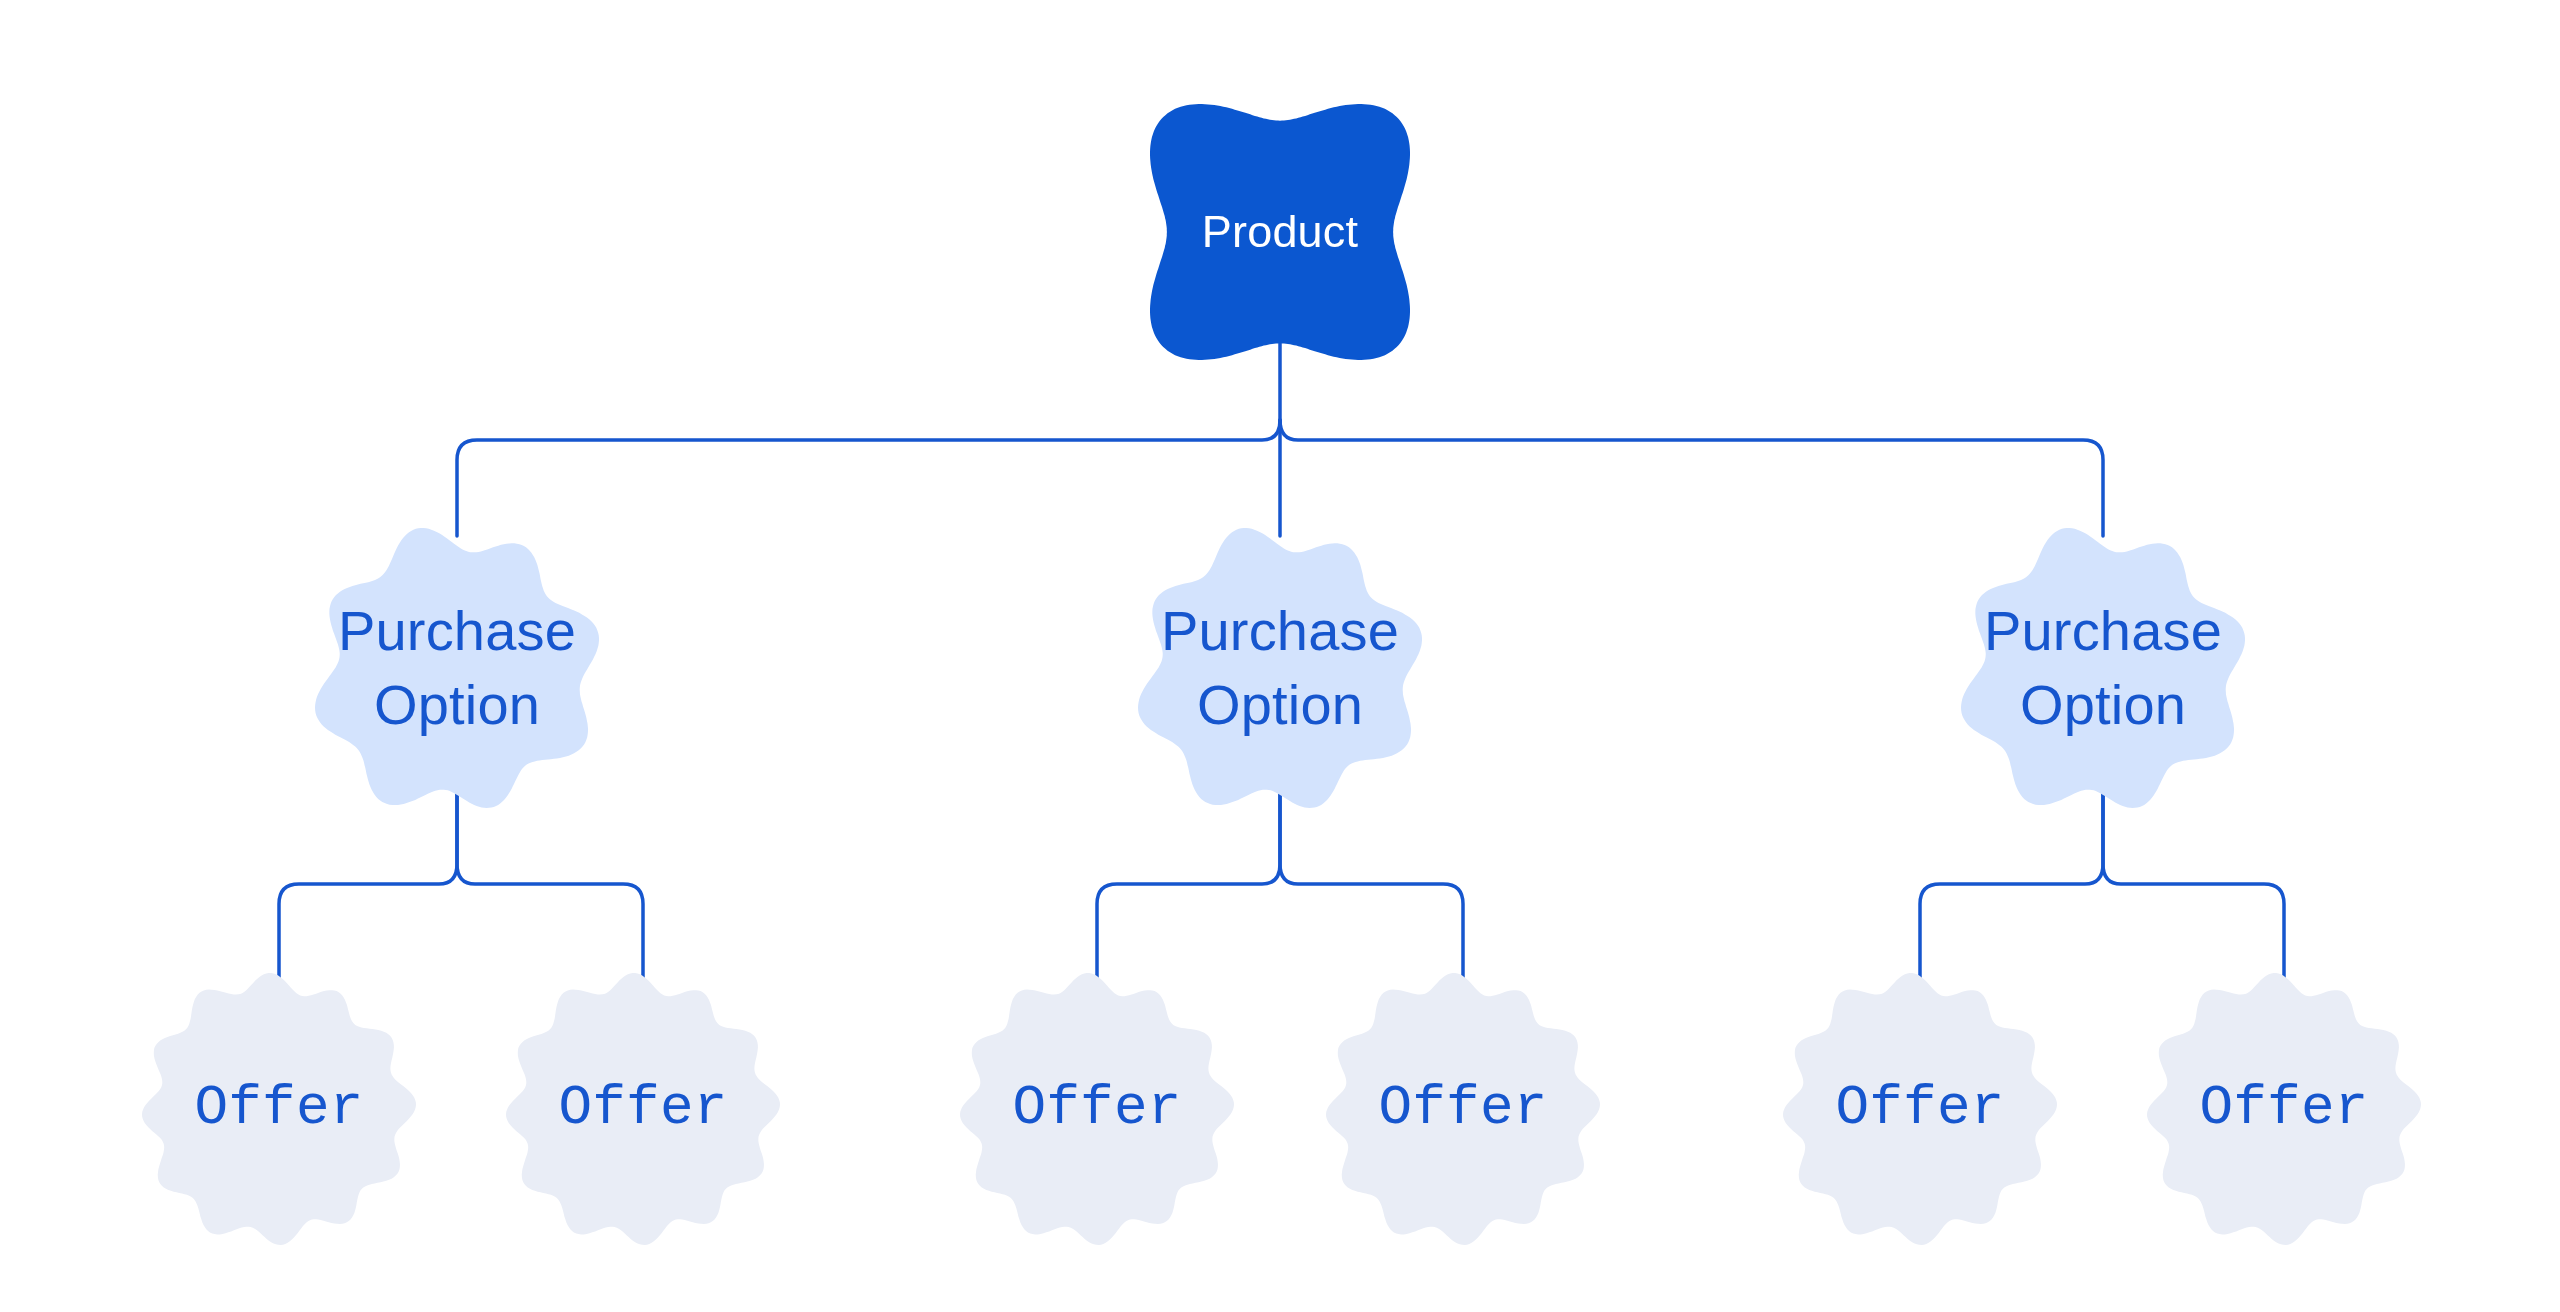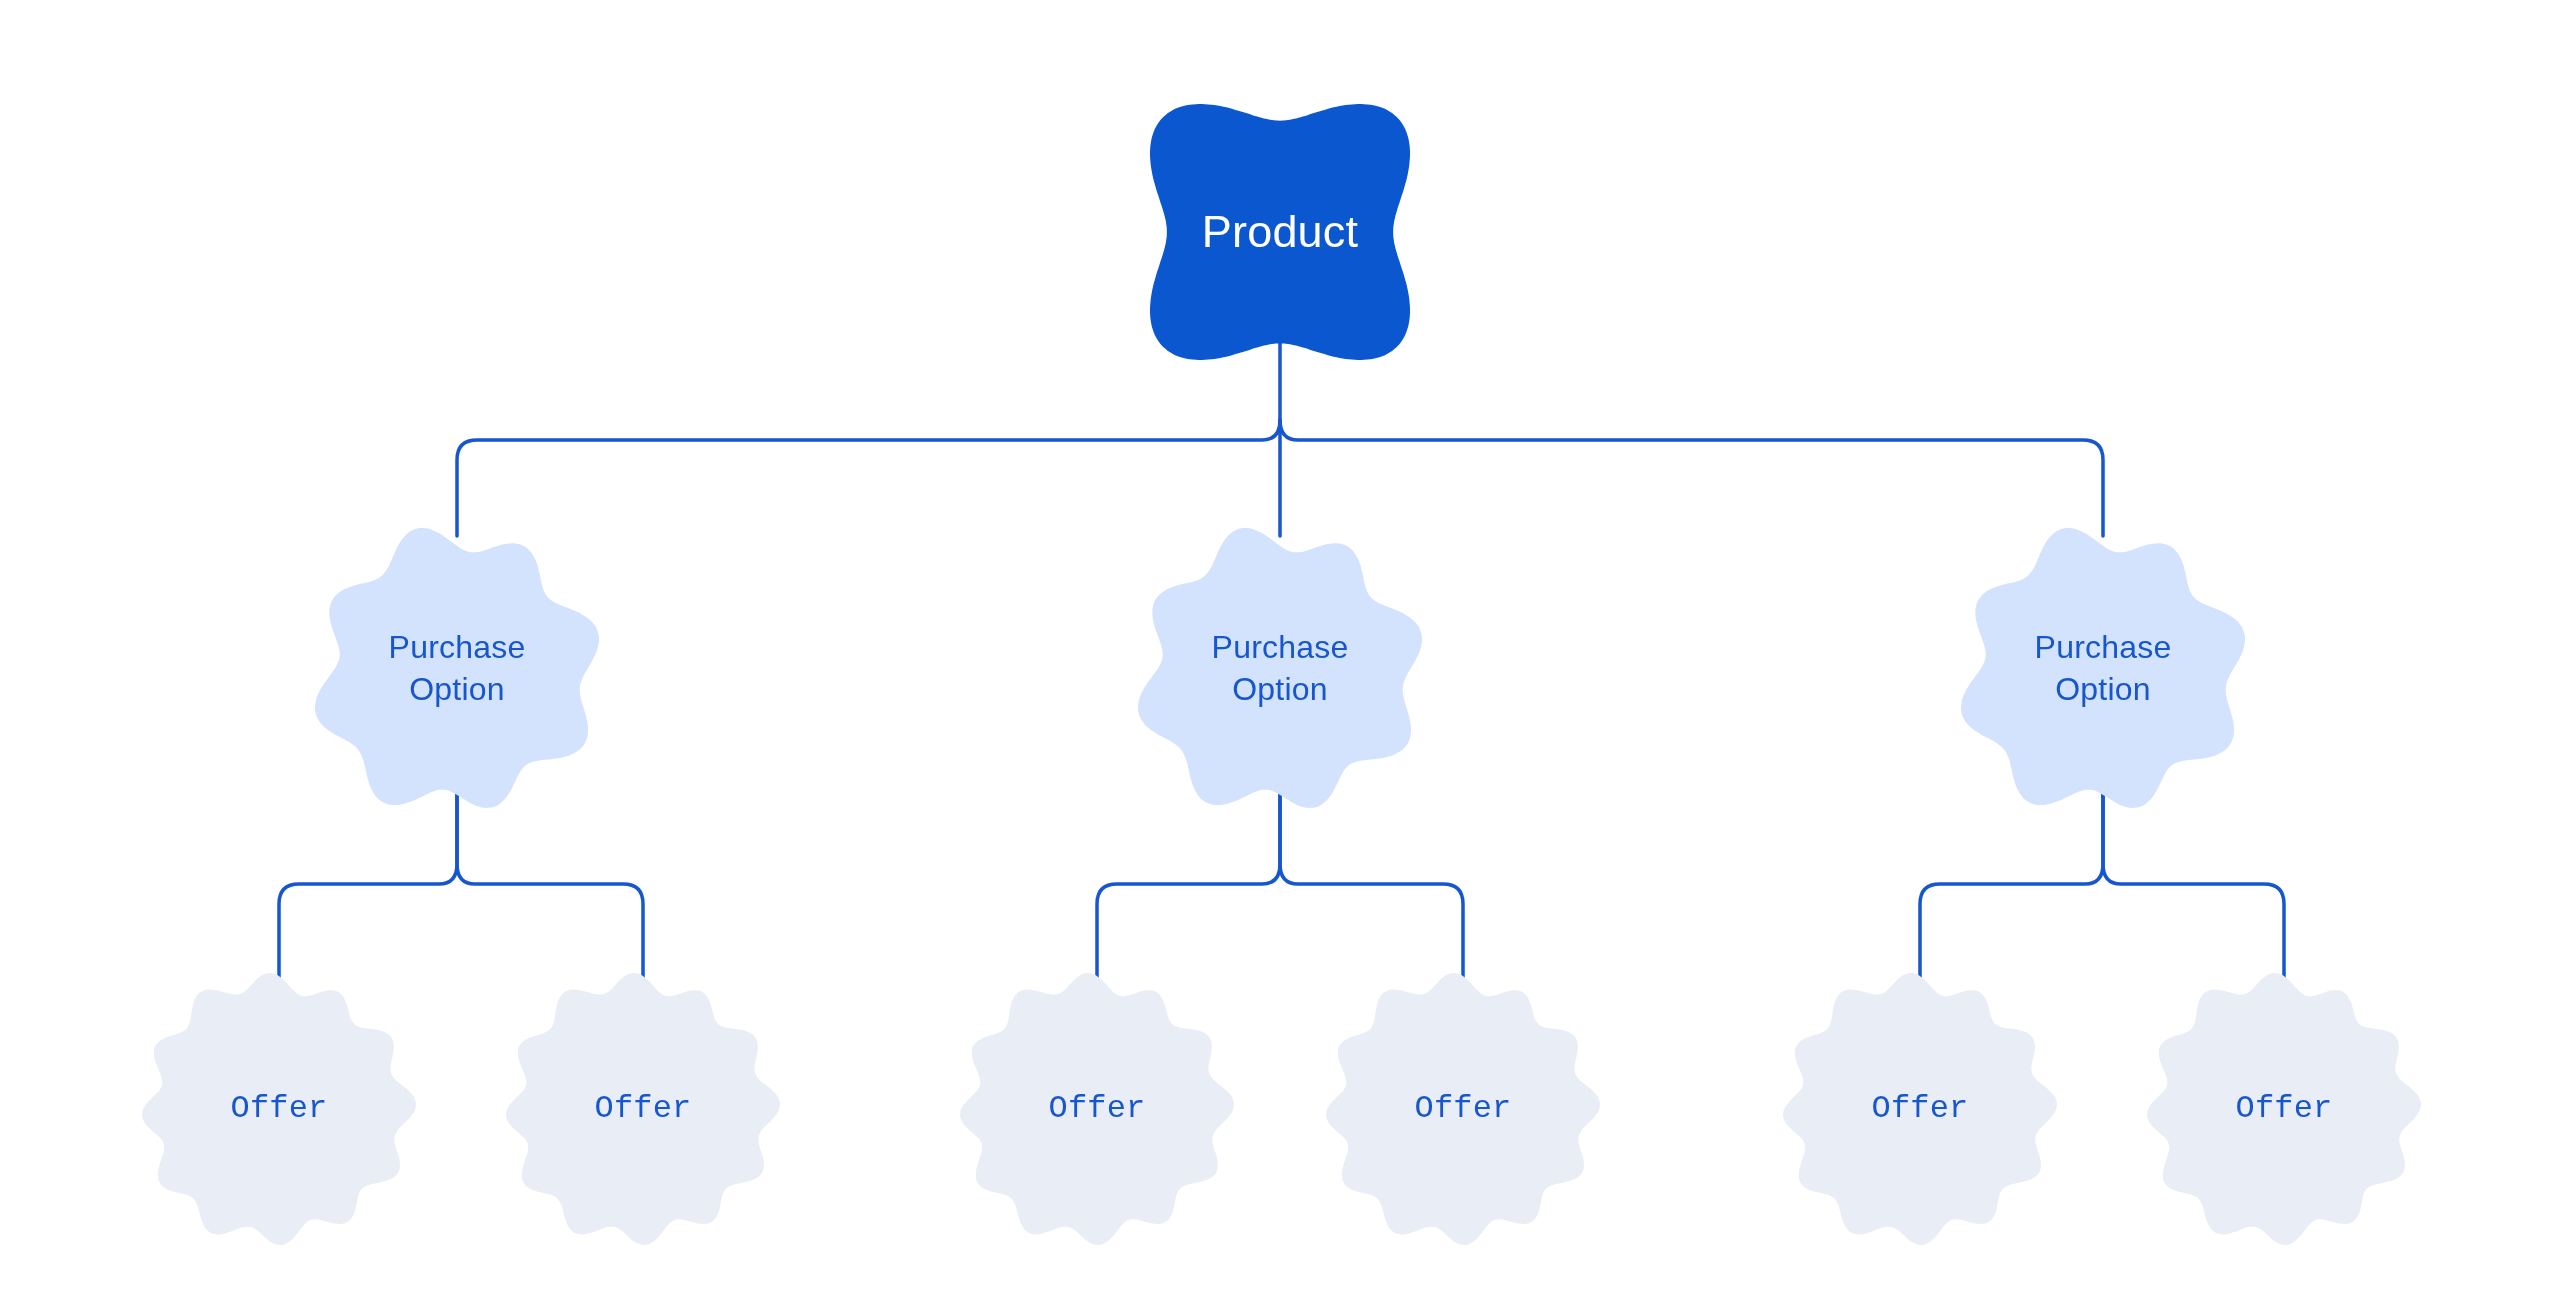--- a/index.html
+++ b/index.html
@@ -22,21 +22,21 @@
   }
   .connector-layer{
     position:absolute;left:0;top:0;width:2560px;height:1312px;z-index:0;
   }
   .node{position:absolute;z-index:1;}
   .node .blob{position:absolute;left:0;top:0;width:100%;height:100%;}
   .node .label{
     position:absolute;inset:0;
     display:flex;align-items:center;justify-content:center;
     text-align:center;
-    font-size:32px;font-weight:500;letter-spacing:0.2px;
+    font-size:56px;font-weight:500;letter-spacing:0.2px;
     color:var(--node-text);
     line-height:1.32;
     padding:0 12%;
     box-sizing:border-box;
     white-space:pre-line;
   }
   .node-product{left:1150px;top:92px;width:260px;height:256px;}
   .node-product .label{color:var(--root-text);font-size:45px;}
   .node-option{width:284px;height:280px;top:516px;}
   .node-option-1{left:315px;}

